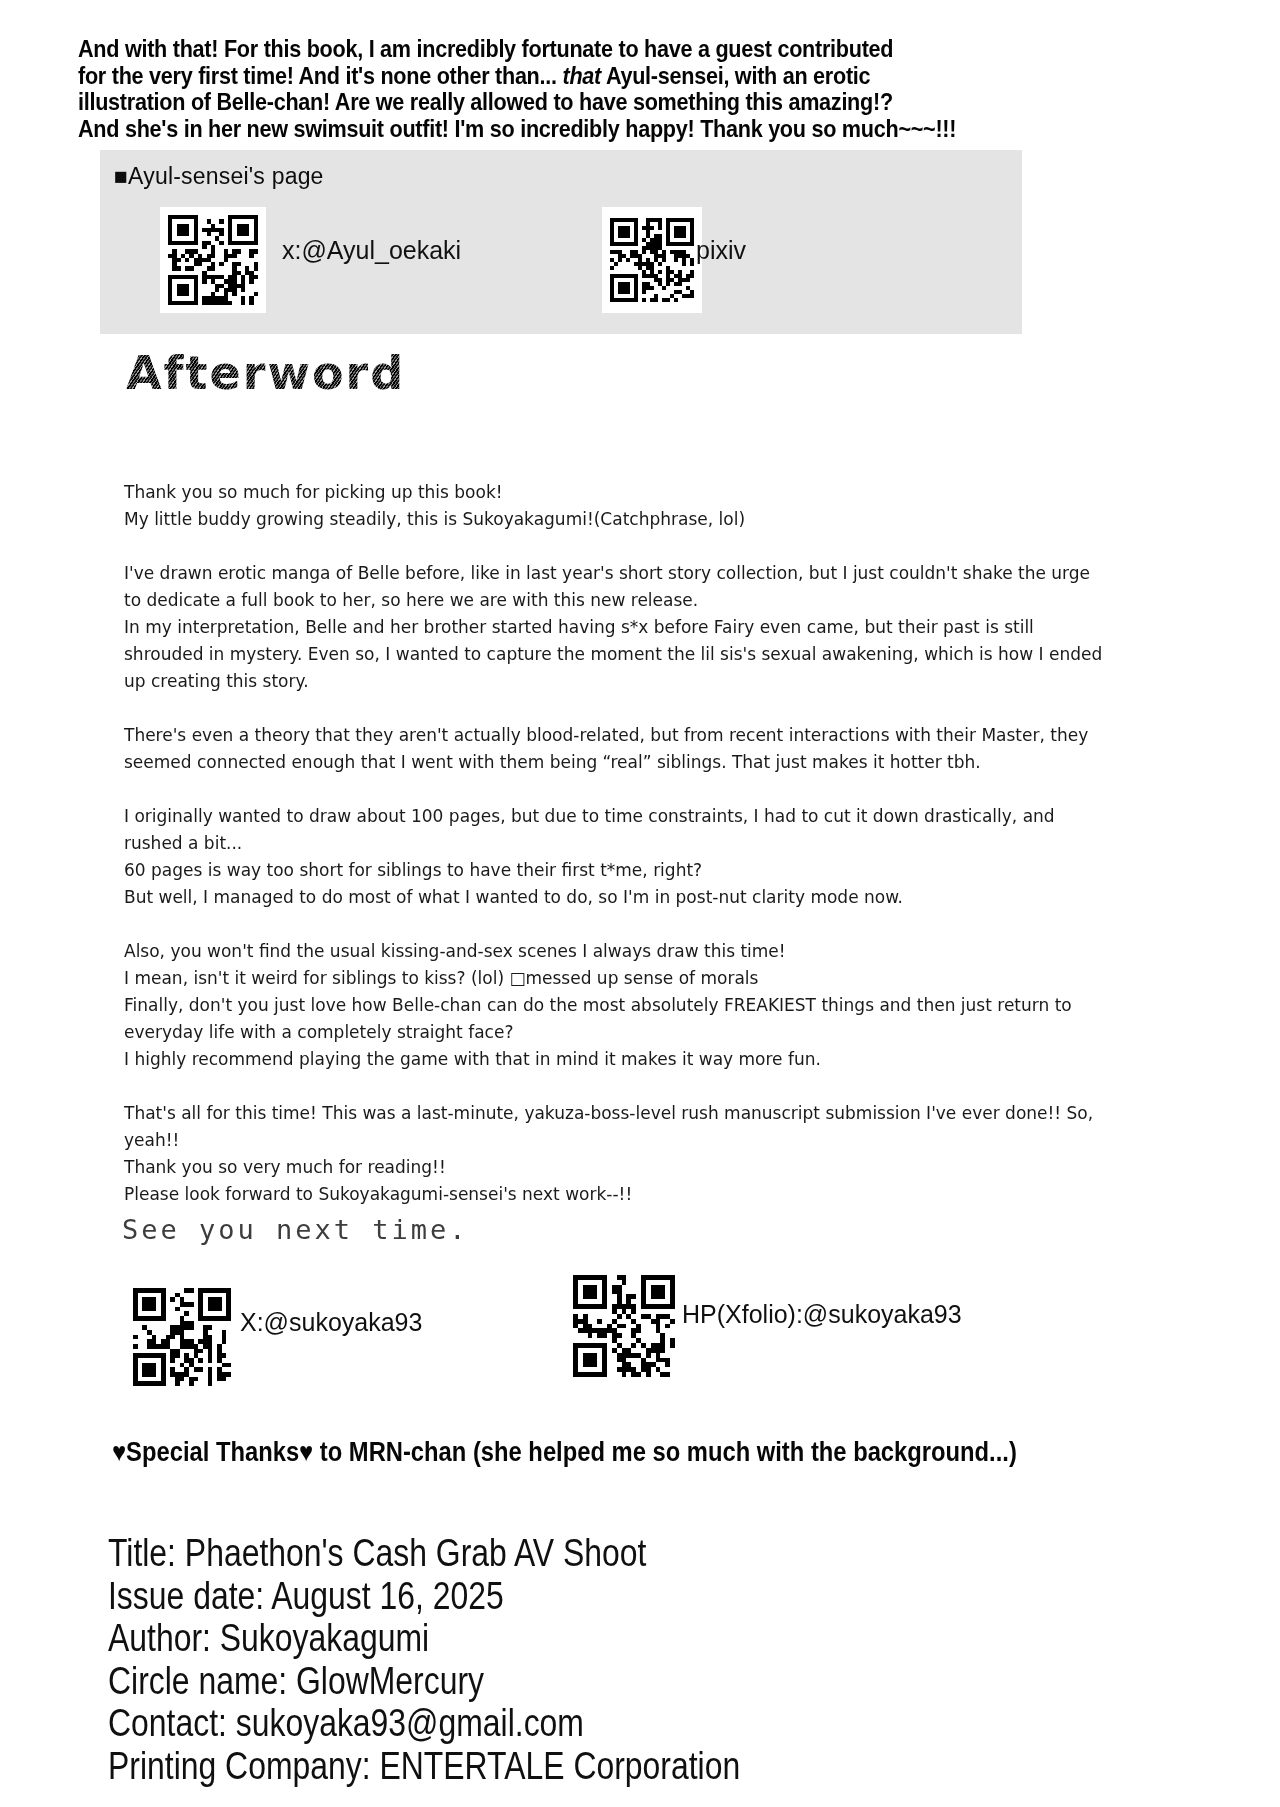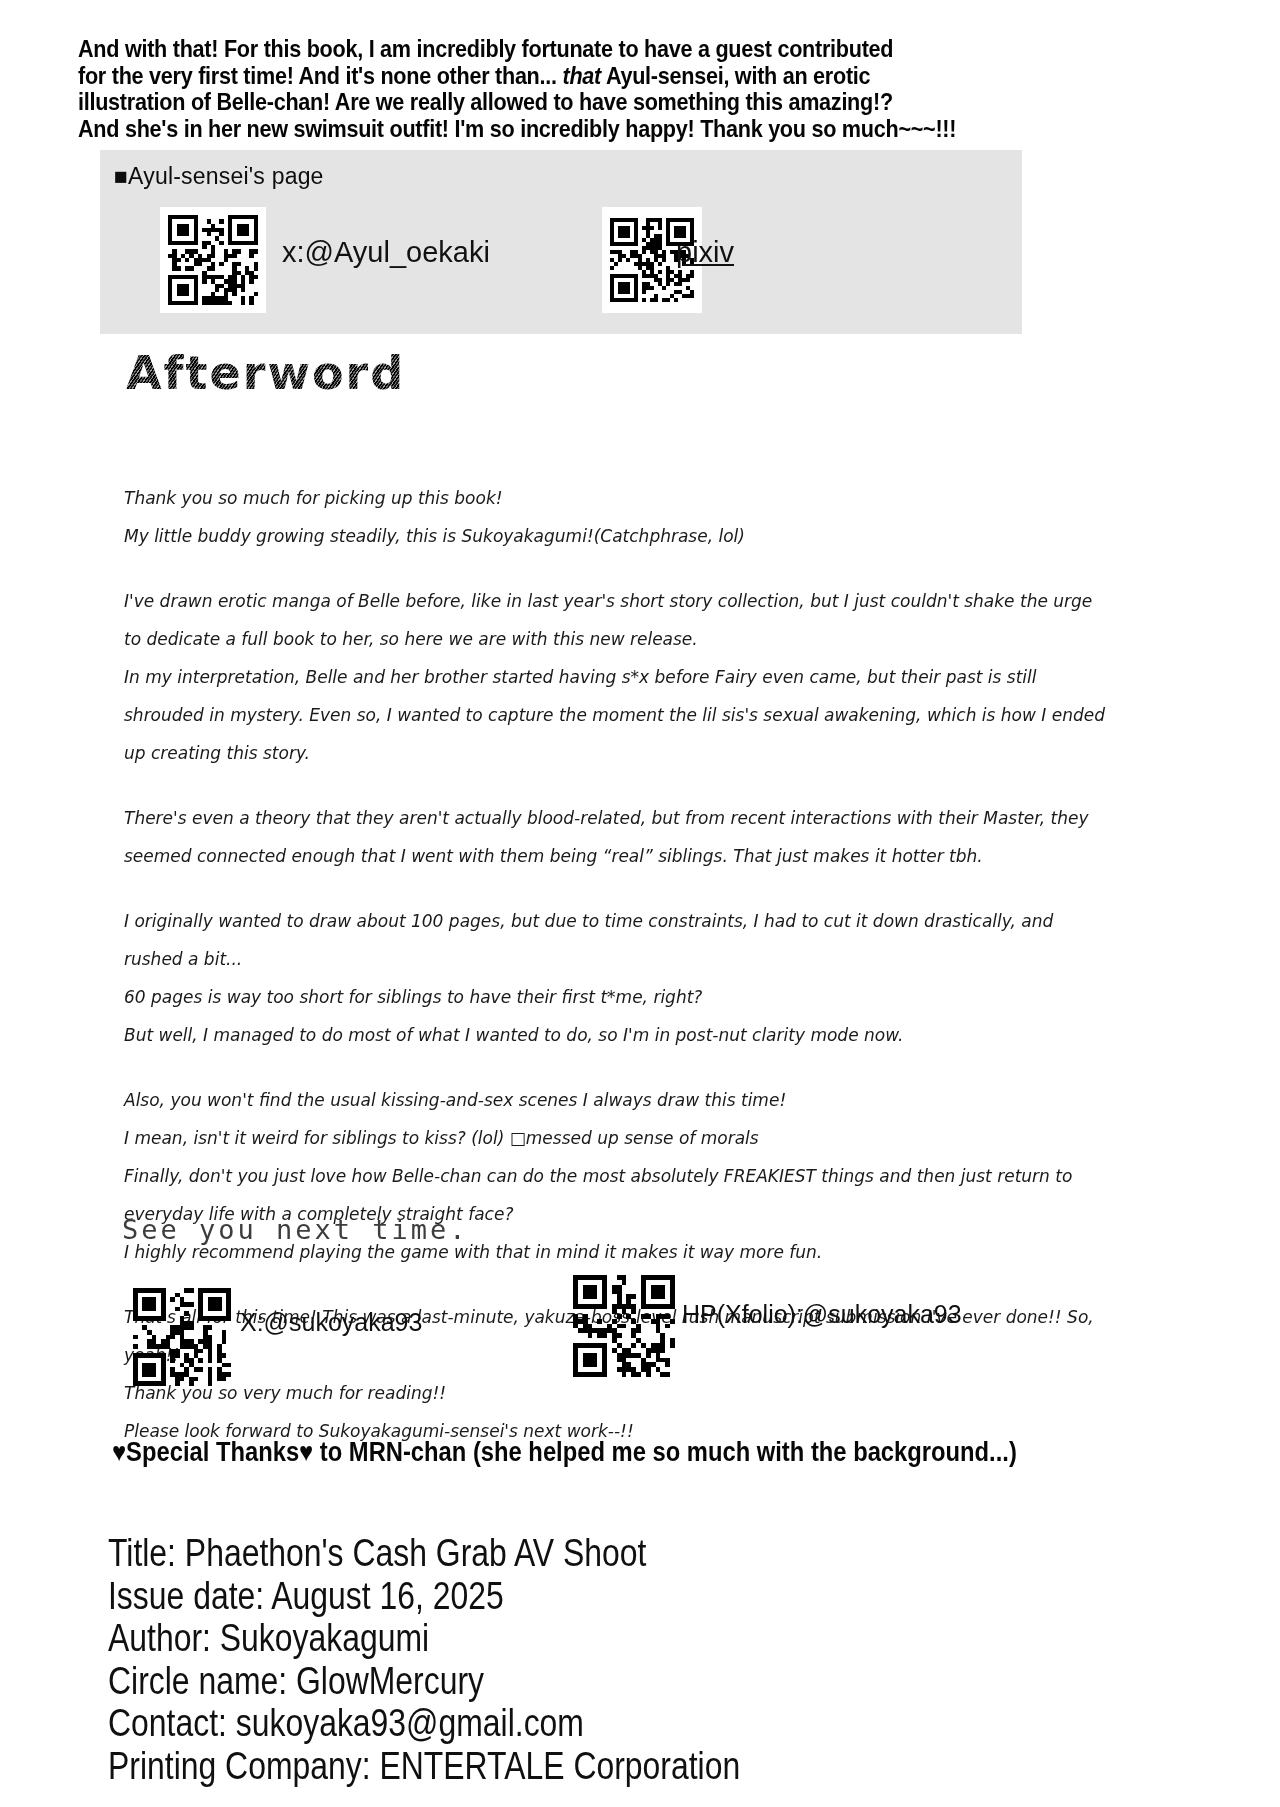--- a/index.html
+++ b/index.html
@@ -11,34 +11,34 @@
          transform:scaleX(0.9);transform-origin:left top;white-space:nowrap;letter-spacing:-0.3px;color:#050505;}
   .intro em{font-style:italic;}
 
   
   .guest-box{position:absolute;left:100px;top:150px;width:922px;height:184px;background:#e4e4e4;}
   .gb-heading{position:absolute;left:14px;top:13px;font-size:23px;color:#0d0d0d;letter-spacing:0.2px;}
   .qr-tile{position:absolute;background:#fff;box-sizing:border-box;padding:8px;}
   .qr-tile svg{width:100%;height:100%;display:block;}
   .qr-plain{position:absolute;}
   .qr-plain svg{width:100%;height:100%;display:block;}
-  .gb-label{position:absolute;font-size:29px;color:#111;}
+  .gb-label{position:absolute;font-size:25px;color:#111;}
 
   
   .aw-title{position:absolute;left:126px;top:346px;font-size:46px;font-weight:bold;letter-spacing:2px;
             font-family:"DejaVu Sans",sans-serif;color:#2a2a2a;}
   @supports ((-webkit-background-clip:text) or (background-clip:text)){
     .aw-title{background:repeating-linear-gradient(125deg,#000 0 1.5px,#6b6b6b 1.5px 2.5px,#151515 2.5px 4px,#9a9a9a 4px 5px);
               -webkit-background-clip:text;background-clip:text;color:transparent;}
   }
 
   
   .aw-body{position:absolute;left:124px;top:479px;width:1060px;
-           font-family:"DejaVu Sans",sans-serif;font-style:italic;
-           font-size:17px;line-height:38px;color:#1a1a1a;}
+           font-family:"DejaVu Sans",sans-serif;
+           font-size:17px;line-height:27px;color:#1a1a1a;}
   .aw-body p{margin:0 0 27px 0;white-space:pre-line;}
 
   .signoff{position:absolute;left:122px;top:1214px;font-family:"DejaVu Sans Mono",monospace;
            font-size:27px;letter-spacing:3px;color:#3d3d3d;}
 
   .link-label{position:absolute;font-size:25px;color:#101010;text-align:center;}
 
   .special{position:absolute;left:112px;top:1437px;font-weight:bold;font-size:27px;
            transform:scaleX(0.88);transform-origin:left top;white-space:nowrap;color:#070707;}
 
@@ -320,21 +320,21 @@
           <rect x="1" y="1" width="5" height="5" fill="#fff"></rect>
           <rect x="2" y="2" width="3" height="3"></rect>
           <rect x="14" y="0" width="7" height="7"></rect>
           <rect x="15" y="1" width="5" height="5" fill="#fff"></rect>
           <rect x="16" y="2" width="3" height="3"></rect>
           <rect x="0" y="14" width="7" height="7"></rect>
           <rect x="1" y="15" width="5" height="5" fill="#fff"></rect>
           <rect x="2" y="16" width="3" height="3"></rect>
         </svg>
       </div>
-    <div class="gb-label" style="left:576px;top:86px;text-decoration:underline;">pixiv</div>
+    <div class="gb-label" style="left:596px;top:86px;">pixiv</div>
   </div>
 
   <div class="aw-title">Afterword</div>
 
   <div class="aw-body">
     <p>Thank you so much for picking up this book!
 My little buddy growing steadily, this is Sukoyakagumi!(Catchphrase, lol)</p>
     <p>I've drawn erotic manga of Belle before, like in last year's short story collection, but I just couldn't shake the urge
 to dedicate a full book to her, so here we are with this new release.
 In my interpretation, Belle and her brother started having s*x before Fairy even came, but their past is still

